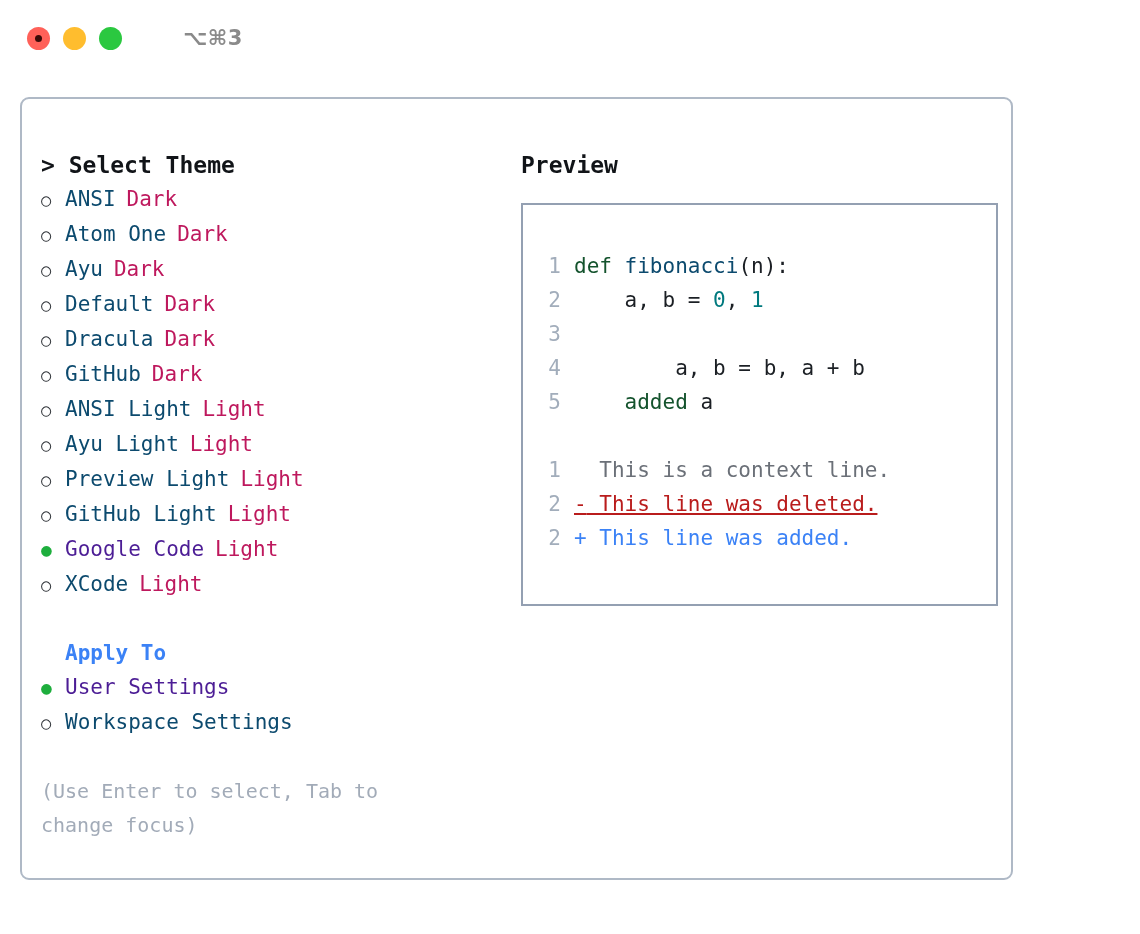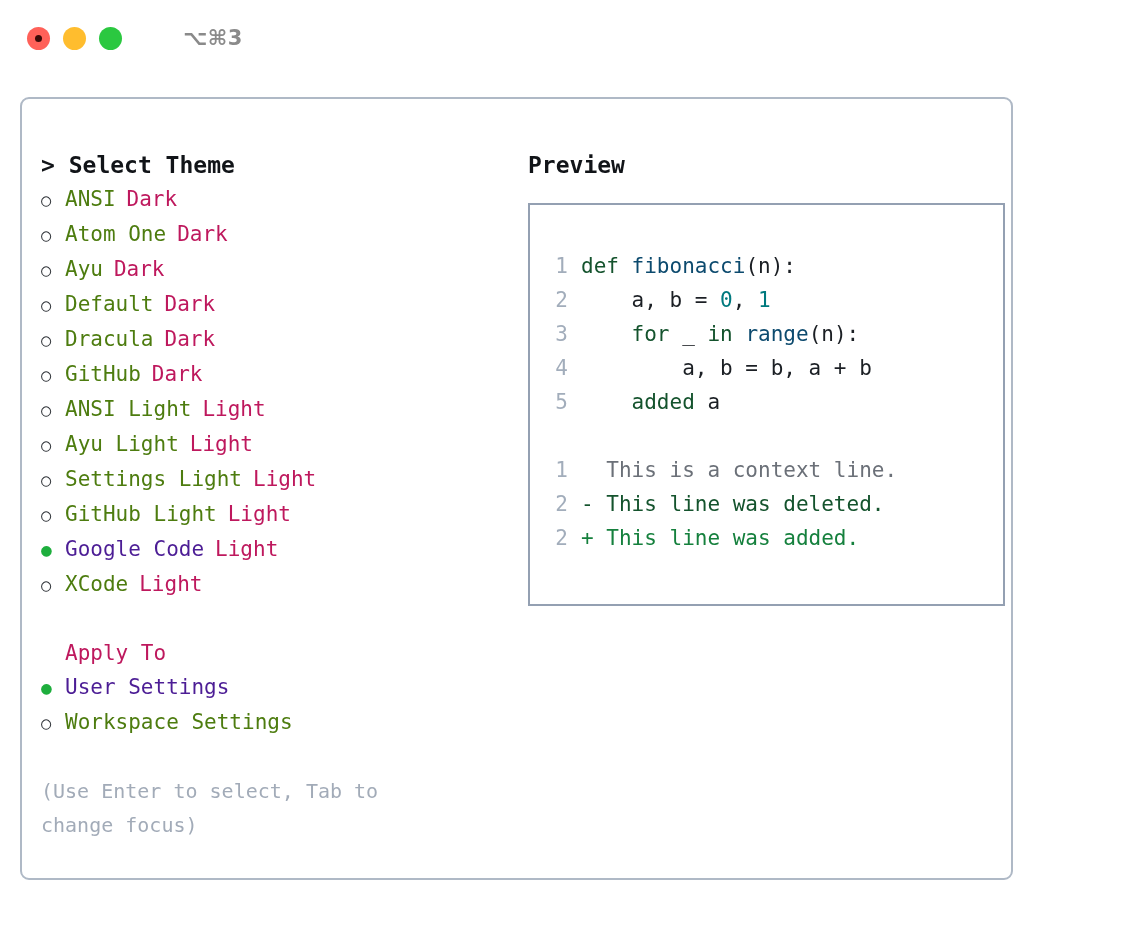--- a/index.html
+++ b/index.html
@@ -110,47 +110,47 @@
     white-space: pre;
   }
   .marker {
     width: 24px;
     flex: 0 0 24px;
     font-size: 17px;
     color: #2f3338;
     line-height: 34px;
   }
   .marker.on { color: #1eae3d; font-size: 18px; }
-  .opt-label { color: #4d7c0f; }
+  .opt-label { color: #0c4a6e; }
   .opt.selected .opt-label { color: #4c1d95; text-align: right; }
   .opt-badge { color: #be185d; margin-left: 11px; }
 
   .apply-title {
     margin-top: 34px;
     padding-left: 24px;
     font-size: 21px;
-    font-weight: 400;
-    color: #be185d;
+    font-weight: 700;
+    color: #3b82f6;
     line-height: 34px;
     white-space: pre;
   }
 
   .hint {
     margin-top: 34px;
     font-size: 20px;
     color: #a2abb8;
     line-height: 34px;
     width: 408px;
     white-space: normal;
   }
 
   
   .right-col {
     flex: 1;
-    padding: 49px 8px 0 42px;
+    padding: 49px 15px 0 42px;
   }
   .preview-title {
     font-size: 23px;
     font-weight: 700;
     color: #111418;
     line-height: 34px;
     margin-bottom: 21px;
     white-space: pre;
   }
 
@@ -179,22 +179,22 @@
   .code-text { white-space: pre; }
 
   .tok-kw   { color: #14532d; }
   .tok-fn   { color: #0c4a6e; }
   .tok-num  { color: #00797e; }
   .tok-pl   { color: #1b1f24; }
 
   .gap-line { height: 34px; }
 
   .diff-ctx { color: #6b7078; }
-  .diff-del { color: #14532d; }
-  .diff-add { color: #15803d; }
+  .diff-del { color: #b91c1c; text-decoration: underline; }
+  .diff-add { color: #3b82f6; }
 </style>
 </head>
 <body>
 
 <div class="window">
 
   <div class="titlebar">
     <div class="lights">
       <span class="light red"></span>
       <span class="light yellow"></span>
@@ -212,21 +212,21 @@
 
         <div class="opt-list" id="theme-list">
             <div class="opt"><span class="marker">○</span><span class="opt-label">ANSI</span><span class="opt-badge">Dark</span></div>
             <div class="opt"><span class="marker">○</span><span class="opt-label">Atom One</span><span class="opt-badge">Dark</span></div>
             <div class="opt"><span class="marker">○</span><span class="opt-label">Ayu</span><span class="opt-badge">Dark</span></div>
             <div class="opt"><span class="marker">○</span><span class="opt-label">Default</span><span class="opt-badge">Dark</span></div>
             <div class="opt"><span class="marker">○</span><span class="opt-label">Dracula</span><span class="opt-badge">Dark</span></div>
             <div class="opt"><span class="marker">○</span><span class="opt-label">GitHub</span><span class="opt-badge">Dark</span></div>
             <div class="opt"><span class="marker">○</span><span class="opt-label">ANSI Light</span><span class="opt-badge">Light</span></div>
             <div class="opt"><span class="marker">○</span><span class="opt-label">Ayu Light</span><span class="opt-badge">Light</span></div>
-            <div class="opt"><span class="marker">○</span><span class="opt-label">Settings Light</span><span class="opt-badge">Light</span></div>
+            <div class="opt"><span class="marker">○</span><span class="opt-label">Preview Light</span><span class="opt-badge">Light</span></div>
             <div class="opt"><span class="marker">○</span><span class="opt-label">GitHub Light</span><span class="opt-badge">Light</span></div>
             <div class="opt selected"><span class="marker on">●</span><span class="opt-label">Google Code</span><span class="opt-badge">Light</span></div>
             <div class="opt"><span class="marker">○</span><span class="opt-label">XCode</span><span class="opt-badge">Light</span></div>
           </div>
 
         <div class="apply-title">Apply To</div>
 
         <div class="opt-list" id="apply-list">
             <div class="opt selected"><span class="marker on">●</span><span class="opt-label">User Settings</span></div>
             <div class="opt"><span class="marker">○</span><span class="opt-label">Workspace Settings</span></div>
@@ -235,21 +235,21 @@
         <div class="hint">(Use Enter to select, Tab to change focus)</div>
       </div>
 
       <div class="right-col">
         <div class="preview-title">Preview</div>
 
         <div class="preview-box">
           <div id="code-block">
               <div class="code-line"><span class="ln">1</span><span class="code-text"><span class="tok-kw">def </span><span class="tok-fn">fibonacci</span><span class="tok-pl">(n):</span></span></div>
               <div class="code-line"><span class="ln">2</span><span class="code-text"><span class="tok-pl">    a, b = </span><span class="tok-num">0</span><span class="tok-pl">, </span><span class="tok-num">1</span></span></div>
-              <div class="code-line"><span class="ln">3</span><span class="code-text"><span class="tok-pl">    </span><span class="tok-kw">for</span><span class="tok-pl"> _ </span><span class="tok-kw">in</span><span class="tok-pl"> </span><span class="tok-fn">range</span><span class="tok-pl">(n):</span></span></div>
+              <div class="code-line"><span class="ln">3</span></div>
               <div class="code-line"><span class="ln">4</span><span class="code-text"><span class="tok-pl">        a, b = b, a + b</span></span></div>
               <div class="code-line"><span class="ln">5</span><span class="code-text"><span class="tok-pl">    </span><span class="tok-kw">added</span><span class="tok-pl"> a</span></span></div>
             </div>
           <div class="gap-line"></div>
           <div id="diff-block">
               <div class="code-line"><span class="ln">1</span><span class="code-text diff-ctx"><span> </span><span> This is a context line.</span></span></div>
               <div class="code-line"><span class="ln">2</span><span class="code-text diff-del"><span>-</span><span> This line was deleted.</span></span></div>
               <div class="code-line"><span class="ln">2</span><span class="code-text diff-add"><span>+</span><span> This line was added.</span></span></div>
             </div>
         </div>

